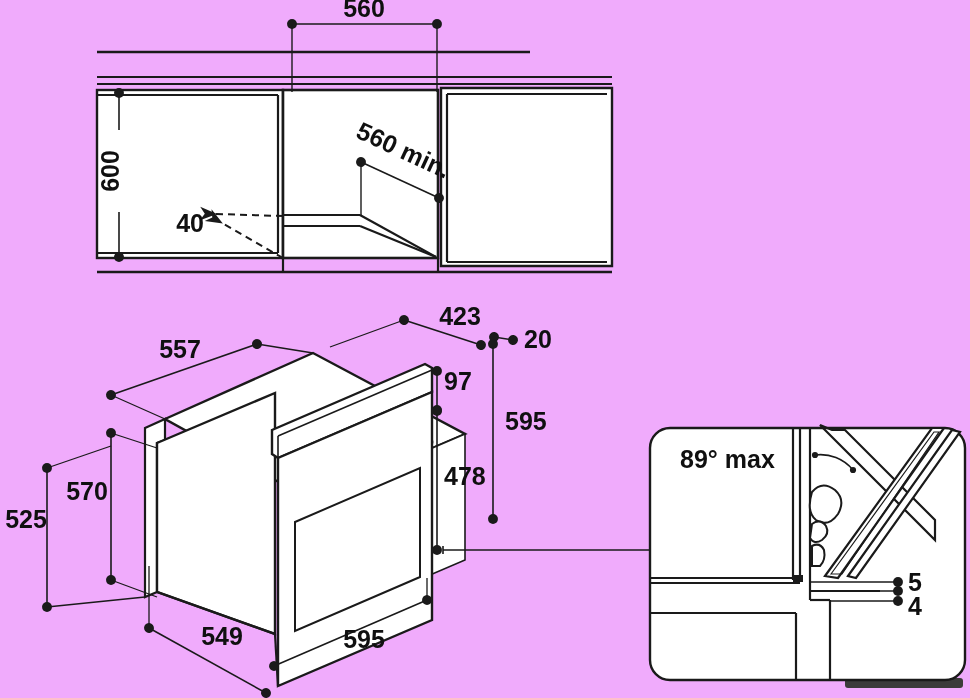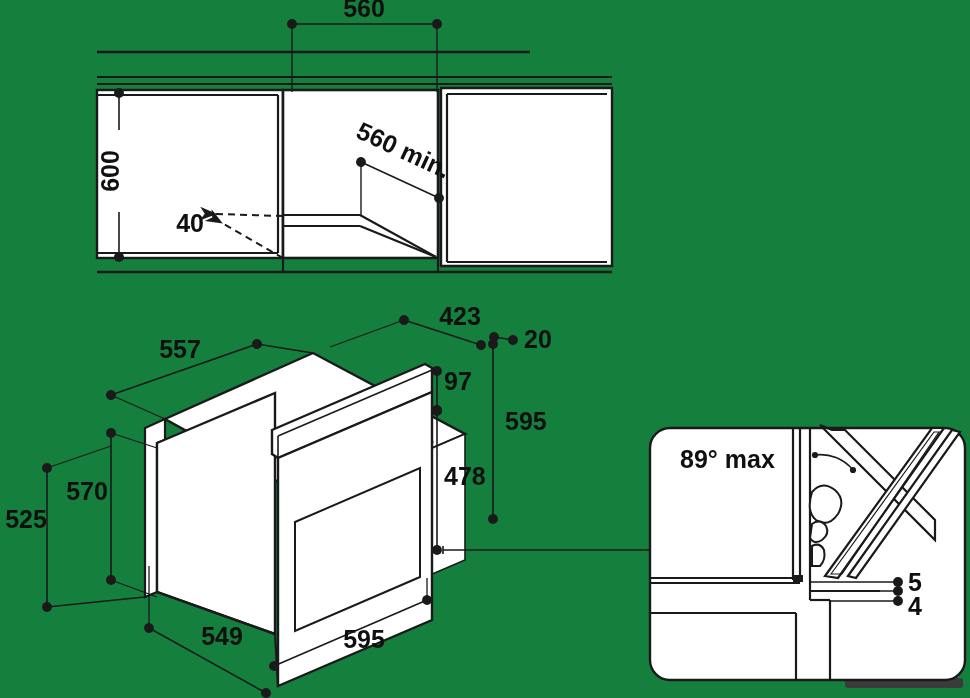--- a/index.html
+++ b/index.html
@@ -11,21 +11,21 @@
   body {
     width: 970px;
     height: 698px;
     overflow: hidden;
     font-family: "Liberation Sans", sans-serif;
   }
   #sheet {
     position: relative;
     width: 970px;
     height: 698px;
-    background: #15803d;
+    background: #f0abfc;
   }
   #sheet svg {
     position: absolute;
     left: 0;
     top: 0;
   }
   .dim-label {
     font-family: "Liberation Sans", sans-serif;
     font-weight: bold;
     fill: #101010;

